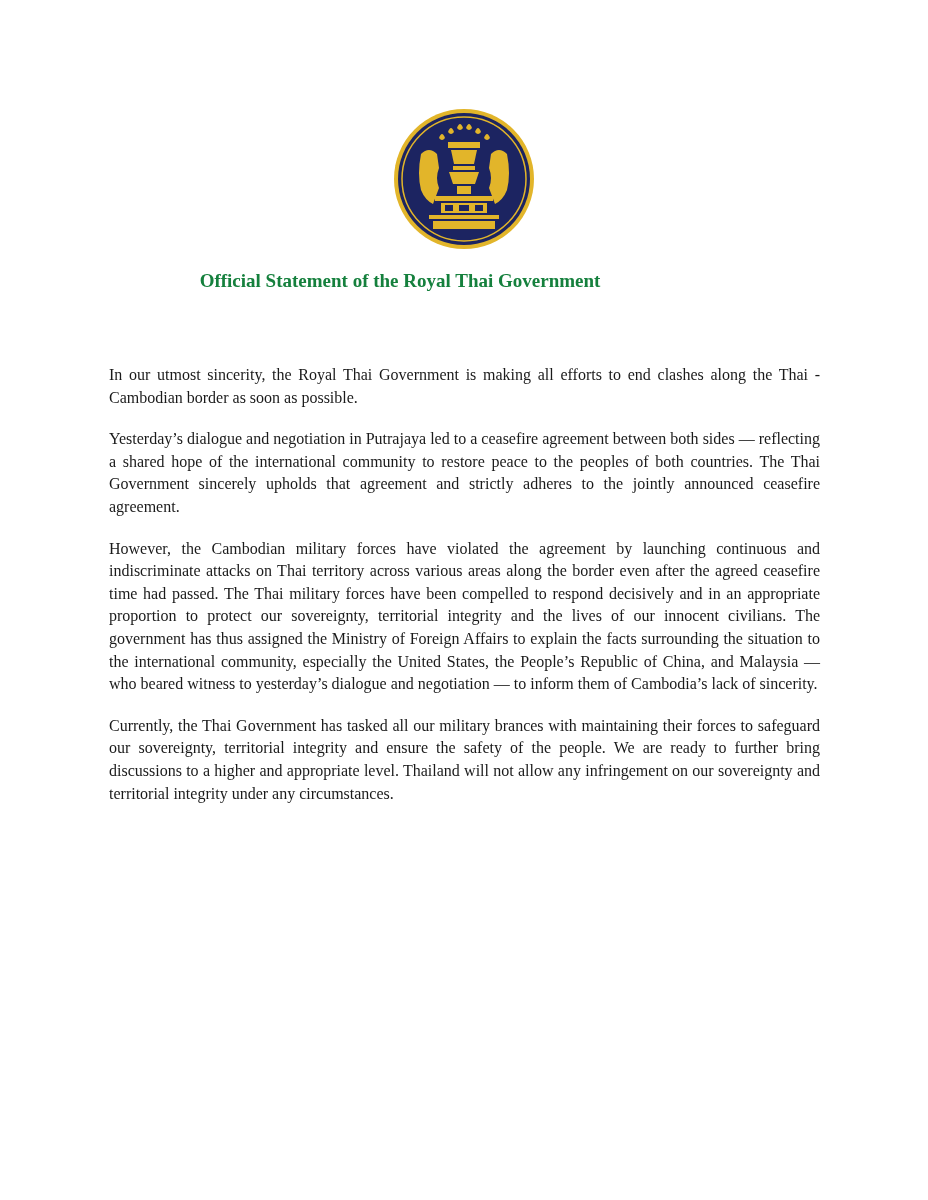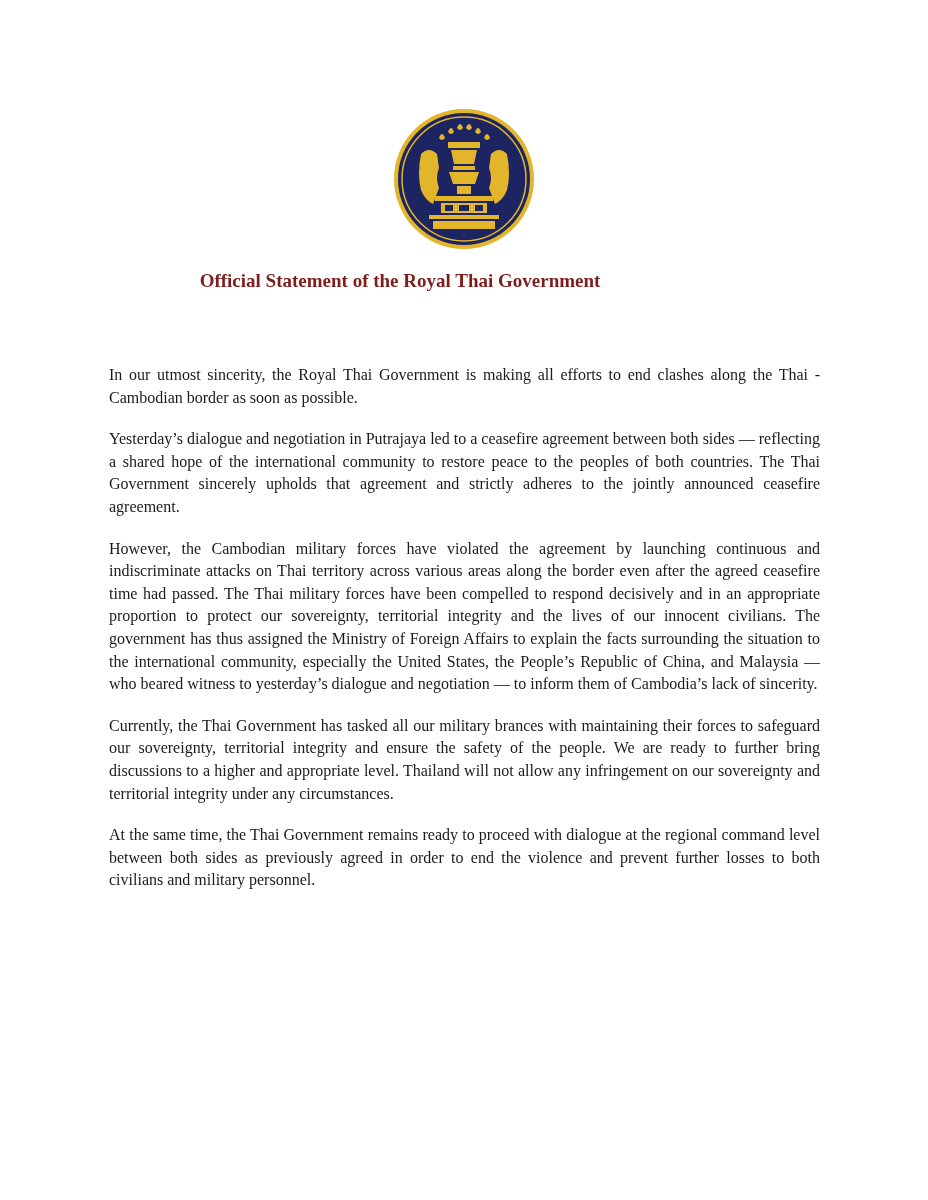--- a/index.html
+++ b/index.html
@@ -2,21 +2,21 @@
 <html><head>
 <meta charset="utf-8">
 <style>
   html, body { margin: 0; padding: 0; background: #ffffff; }
   body { width: 928px; height: 1200px; position: relative; overflow: hidden; }
   .page { position: absolute; left: 0; top: 0; width: 928px; height: 1200px; background: #fff; }
   .emblem { position: absolute; left: 393px; top: 108px; width: 142px; height: 142px; }
   .title {
     position: absolute; left: 0; width: 800px; top: 270px;
     text-align: center; font-family: "Liberation Serif", serif; font-weight: bold;
-    font-size: 19px; color: #7f1d1d;
+    font-size: 19px; color: #15803d;
   }
   .body-text {
     position: absolute; left: 109px; width: 711px; top: 364px;
     font-family: "Liberation Serif", serif; font-size: 16px; line-height: 22.6px; color: #1a1a1a;
   }
   .body-text p { margin: 0 0 19px 0; text-align: justify; }
 </style>
 </head>
 <body>
 
@@ -61,15 +61,14 @@
     </g>
   </svg>
 
   <div class="title">Official Statement of the Royal Thai Government</div>
 
   <div class="body-text">
     <p>In our utmost sincerity, the Royal Thai Government is making all efforts to end clashes along the Thai - Cambodian border as soon as possible.</p>
     <p>Yesterday’s dialogue and negotiation in Putrajaya led to a ceasefire agreement between both sides — reflecting a shared hope of the international community to restore peace to the peoples of both countries. The Thai Government sincerely upholds that agreement and strictly adheres to the jointly announced ceasefire agreement.</p>
     <p>However, the Cambodian military forces have violated the agreement by launching continuous and indiscriminate attacks on Thai territory across various areas along the border even after the agreed ceasefire time had passed. The Thai military forces have been compelled to respond decisively and in an appropriate proportion to protect our sovereignty, territorial integrity and the lives of our innocent civilians. The government has thus assigned the Ministry of Foreign Affairs to explain the facts surrounding the situation to the international community, especially the United States, the People’s Republic of China, and Malaysia — who beared witness to yesterday’s dialogue and negotiation — to inform them of Cambodia’s lack of sincerity.</p>
     <p>Currently, the Thai Government has tasked all our military brances with maintaining their forces to safeguard our sovereignty, territorial integrity and ensure the safety of the people. We are ready to further bring discussions to a higher and appropriate level. Thailand will not allow any infringement on our sovereignty and territorial integrity under any circumstances.</p>
-    <p>At the same time, the Thai Government remains ready to proceed with dialogue at the regional command level between both sides as previously agreed in order to end the violence and prevent further losses to both civilians and military personnel.</p>
   </div>
 </div>
 
 </body></html>

